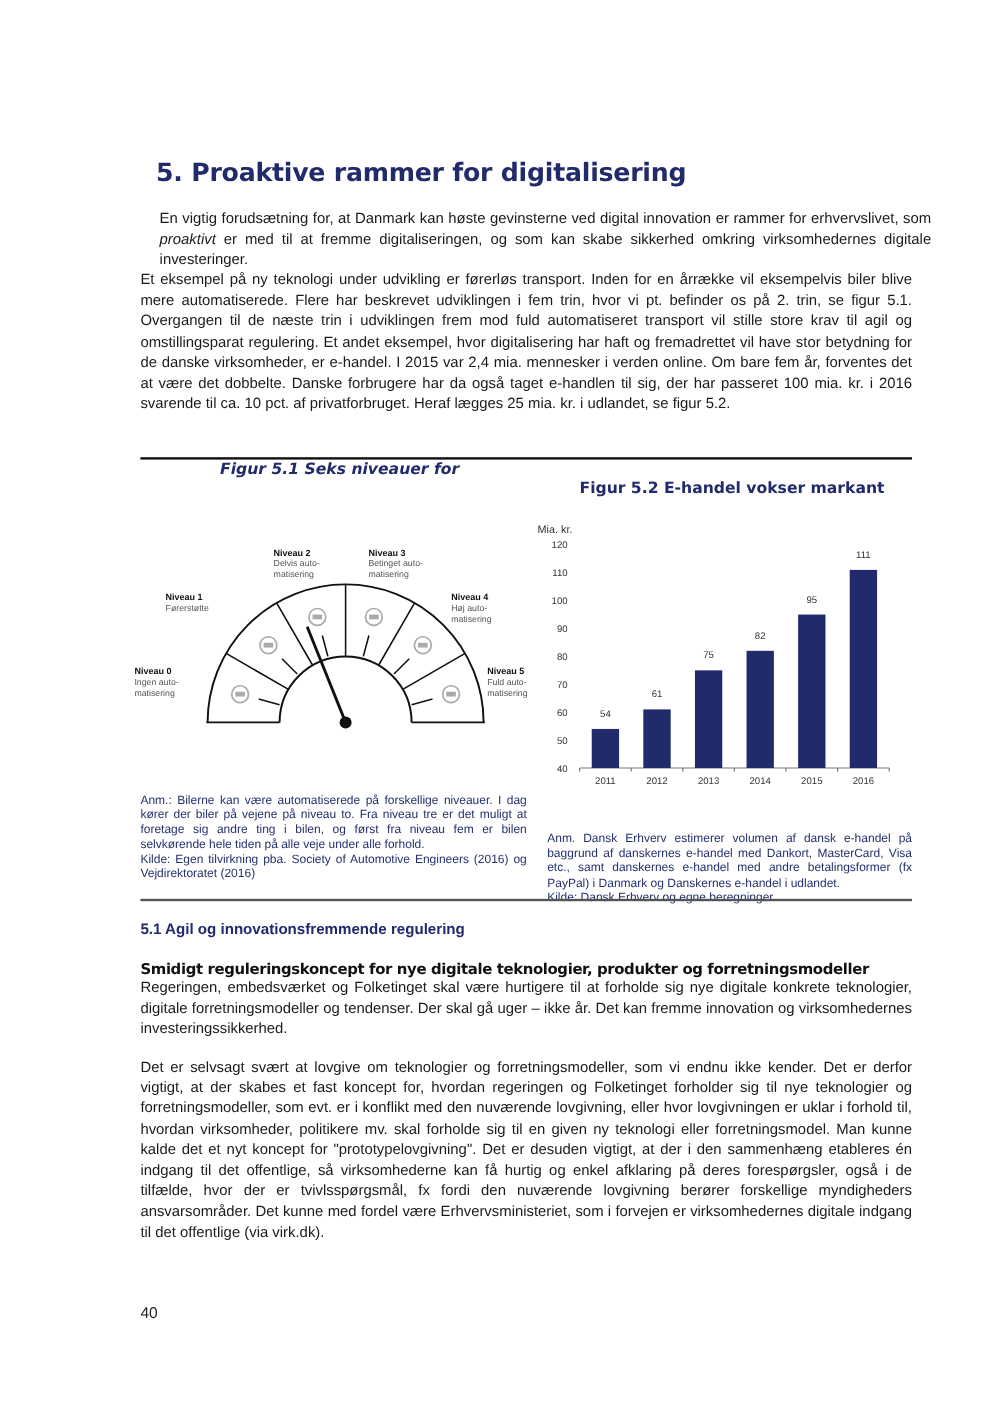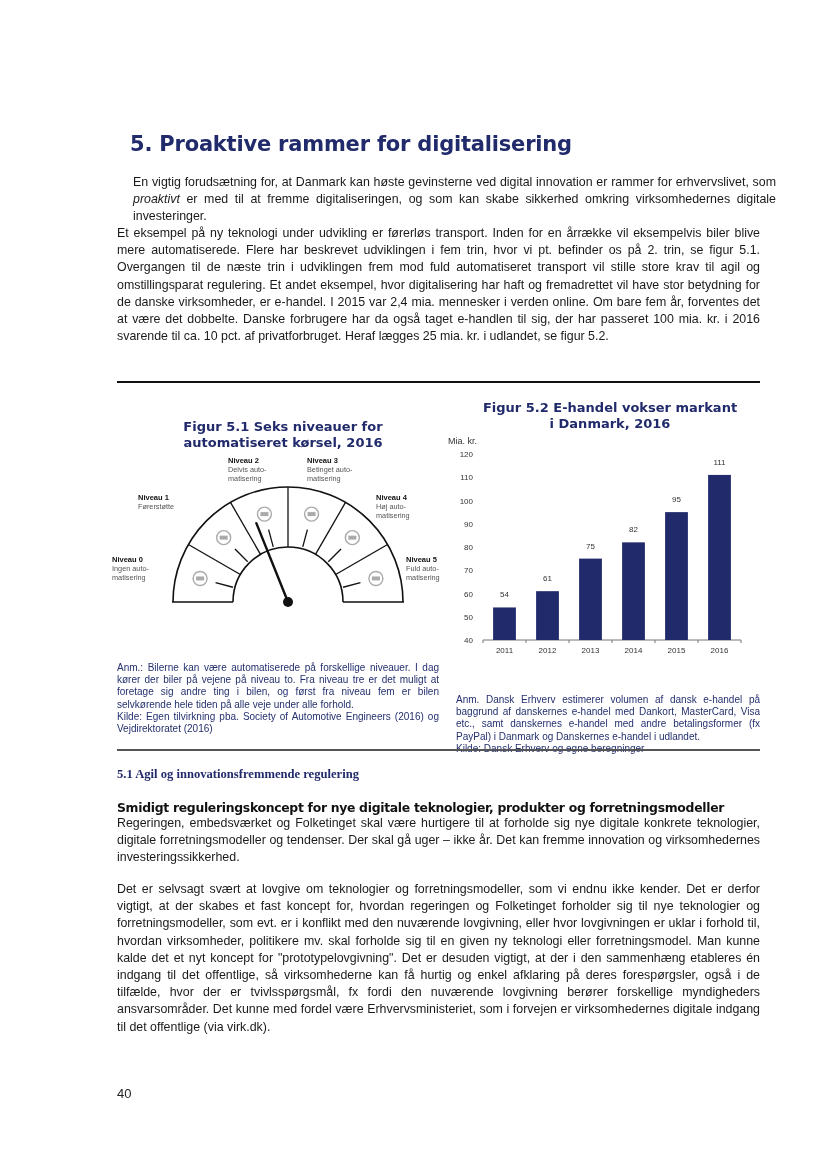--- a/index.html
+++ b/index.html
@@ -5,39 +5,38 @@
   html, body { margin:0; padding:0; background:#ffffff; }
   body { width:827px; height:1169px; position:relative; font-family:"Liberation Sans", sans-serif; color:#111; overflow:hidden; }
   .abs { position:absolute; }
   .h1 { left:117px; top:118px; font-size:21px; font-weight:bold; color:#212a6b; font-family:"DejaVu Sans", sans-serif; letter-spacing:-0.2px;margin-left:13px; }
   .para { left:117px; width:643px; font-size:12.4px; line-height:17.2px; text-align:justify; color:#1a1a1a; }
   .para i { font-style:italic; }
   .rule { left:117px; width:643px; height:1.5px; background:#111; }
   .rule2 { left:117px; width:643px; height:1.5px; background:#555; }
   .figtitle { font-size:13px; font-weight:bold; color:#212a6b; text-align:center; line-height:16px; font-family:"DejaVu Sans", sans-serif; }
   .note { font-size:10px; line-height:12.2px; color:#24306e; text-align:justify; }
-  .h2 { left:117px; top:767px; font-size:12.6px; font-weight:bold; color:#212a6b; font-family:Liberation Serif, serif; }
+  .h2 { left:117px; top:767px; font-size:12.6px; font-weight:bold; color:#212a6b; font-family:Liberation Sans, sans-serif; }
   .h3 { left:117px; top:800px; font-size:12.4px; font-weight:bold; color:#111; font-family:"DejaVu Sans", sans-serif; letter-spacing:-0.3px; }
   .pagenum { left:117px; top:1086px; font-size:13px; color:#222; }
   svg text { font-family:"Liberation Sans", sans-serif; }
 </style>
 </head>
 <body>
 
 <h1 class="abs h1">5. Proaktive rammer for digitalisering</h1>
 
 <p class="abs para" style="top:158px; margin:16px;"><span>En vigtig forudsætning for, at Danmark kan høste gevinsterne ved digital innovation er rammer for erhvervslivet, som </span><i>proaktivt</i><span> er med til at fremme digitaliseringen, og som kan skabe sikkerhed omkring virksomhedernes digitale investeringer.</span></p>
 
 <p class="abs para" style="top:225px; margin:0;">Et eksempel på ny teknologi under udvikling er førerløs transport. Inden for en årrække vil eksempelvis biler blive mere automatiserede. Flere har beskrevet udviklingen i fem trin, hvor vi pt. befinder os på 2. trin, se figur 5.1. Overgangen til de næste trin i udviklingen frem mod fuld automatiseret transport vil stille store krav til agil og omstillingsparat regulering. Et andet eksempel, hvor digitalisering har haft og fremadrettet vil have stor betydning for de danske virksomheder, er e-handel. I 2015 var 2,4 mia. mennesker i verden online. Om bare fem år, forventes det at være det dobbelte. Danske forbrugere har da også taget e-handlen til sig, der har passeret 100 mia. kr. i 2016 svarende til ca. 10 pct. af privatforbruget. Heraf lægges 25 mia. kr. i udlandet, se figur 5.2.</p>
 
 <div class="abs rule" style="top:381px;"></div>
 
-<div class="abs figtitle" style="left:117px; top:419px; width:332px;">
+<div class="abs figtitle" style="left:117px; top:384px; width:332px;font-style:italic;">
   <div>Figur 5.1 Seks niveauer for</div>
-  <div>automatiseret kørsel, 2016</div>
 </div>
 
 <svg class="abs" style="left:110px; top:450px;" width="345" height="170" id="gauge">
     <path d="M 63 152 A 115 115 0 0 1 293 152" fill="none" stroke="#111" stroke-width="1.6"></path>
     <path d="M 123 152 A 55 55 0 0 1 233 152" fill="none" stroke="#111" stroke-width="1.6"></path>
     <line x1="62" y1="152" x2="123" y2="152" stroke="#111" stroke-width="1.6"></line>
     <line x1="233" y1="152" x2="294" y2="152" stroke="#111" stroke-width="1.6"></line>
     <line x1="130.36860279185586" y1="124.5" x2="78.40707856478954" y2="94.5" stroke="#111" stroke-width="1.3"></line>
     <line x1="150.5" y1="104.36860279185589" x2="120.49999999999997" y2="52.40707856478957" stroke="#111" stroke-width="1.3"></line>
     <line x1="178" y1="97" x2="178" y2="37" stroke="#111" stroke-width="1.3"></line>
@@ -106,21 +105,20 @@
     <circle cx="178" cy="152" r="5" fill="#111"></circle>
   </svg>
 
 <div class="abs note" style="left:117px; top:662px; width:322px;">
   <div>Anm.: Bilerne kan være automatiserede på forskellige niveauer. I dag kører der biler på vejene på niveau to. Fra niveau tre er det muligt at foretage sig andre ting i bilen, og først fra niveau fem er bilen selvkørende hele tiden på alle veje under alle forhold.</div>
   <div>Kilde: Egen tilvirkning pba. Society of Automotive Engineers (2016) og Vejdirektoratet (2016)</div>
 </div>
 
 <div class="abs figtitle" style="left:460px; top:400px; width:300px;">
   <div>Figur 5.2 E-handel vokser markant</div>
-  <div>i Danmark, 2016</div>
 </div>
 
 <svg class="abs" style="left:445px; top:432px;" width="320" height="232" id="barchart">
   <text x="3" y="12" font-size="9" fill="#333">Mia. kr.</text>
 <text x="28" y="211" font-size="8" fill="#333" text-anchor="end">40</text>
     <text x="28" y="187.75" font-size="8" fill="#333" text-anchor="end">50</text>
     <text x="28" y="164.5" font-size="8" fill="#333" text-anchor="end">60</text>
     <text x="28" y="141.25" font-size="8" fill="#333" text-anchor="end">70</text>
     <text x="28" y="118" font-size="8" fill="#333" text-anchor="end">80</text>
     <text x="28" y="94.75" font-size="8" fill="#333" text-anchor="end">90</text>

